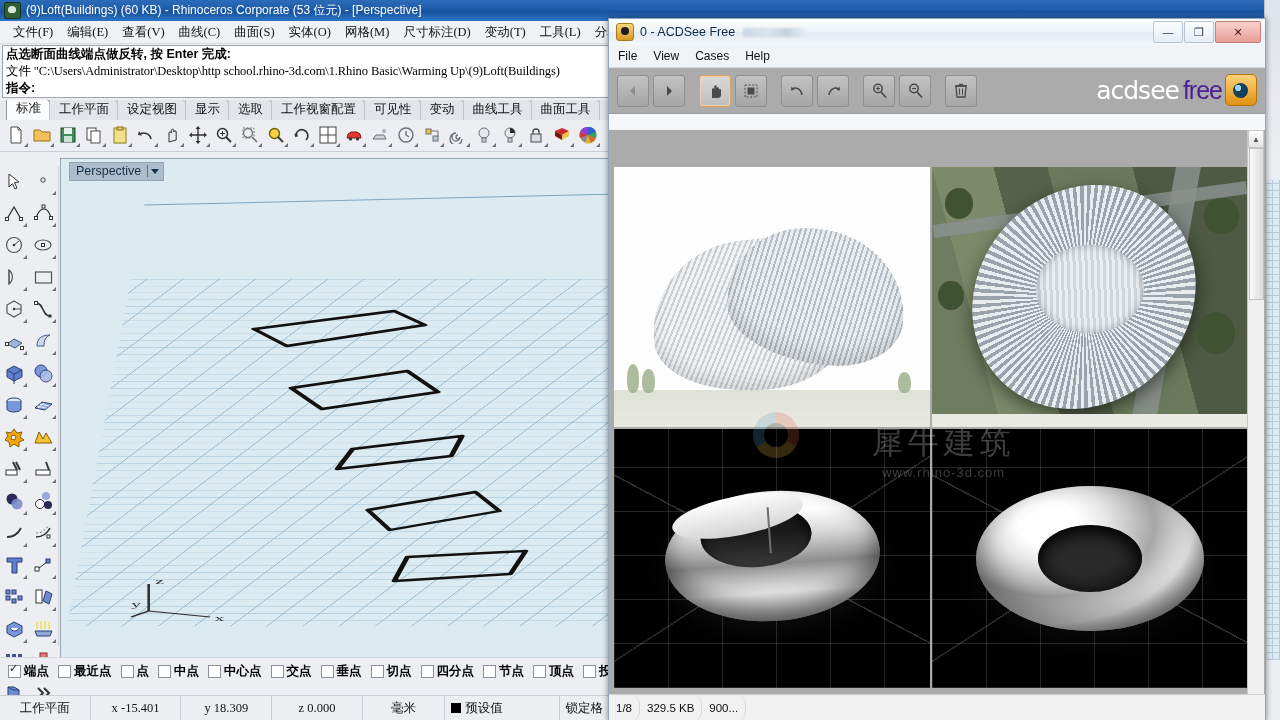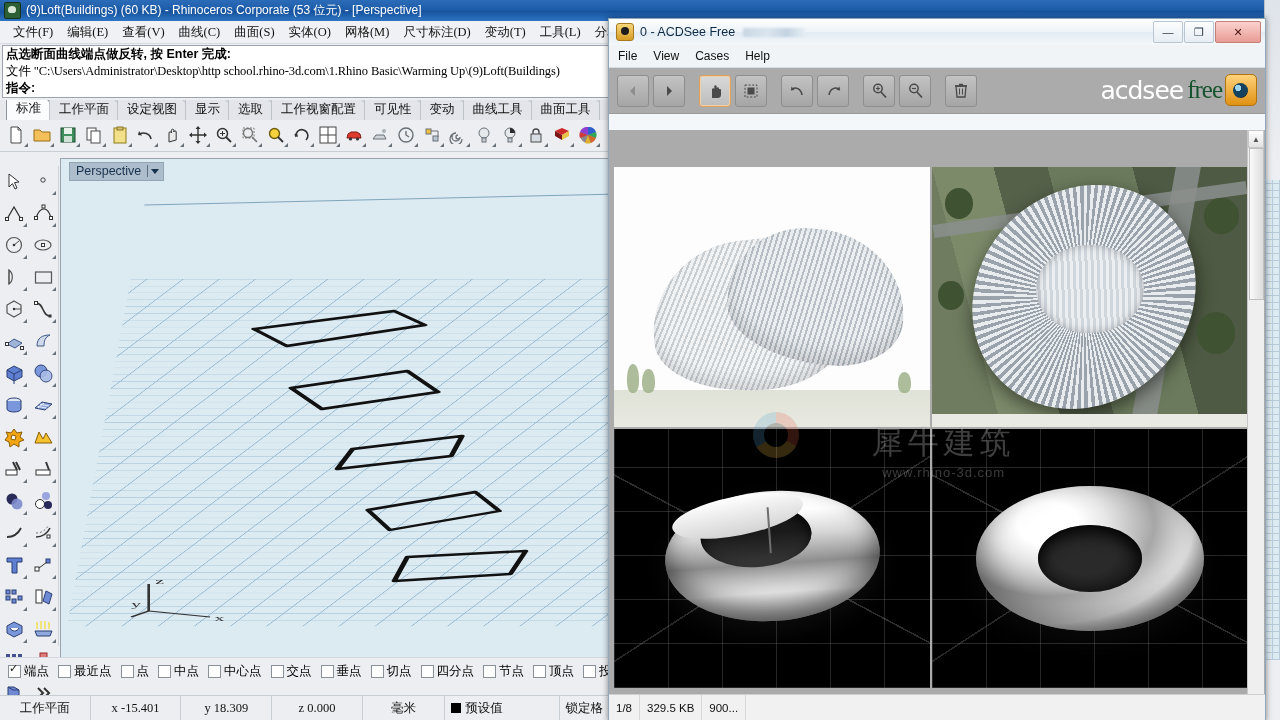--- a/index.html
+++ b/index.html
@@ -62,21 +62,21 @@
   #vp-label{position:absolute;left:8px;top:3px;background:#aebdcc;color:#17324d;
     font-size:12.5px;padding:1px 4px 2px 6px;display:flex;align-items:center;
     border:1px solid #93a4b5;}
   #vp-label .sep{margin:0 3px 0 6px;width:1px;height:12px;background:#5e7083;}
   #vp-label .car{border-left:4px solid transparent;border-right:4px solid transparent;
     border-top:5px solid #17324d;}
 
   
   #osnap{position:absolute;left:0;bottom:36px;width:610px;height:26px;
     background:#eceef1;border-top:1px solid #d4d8de;display:flex;align-items:center;
-    padding-left:8px;gap:0px;font-size:12.5px;white-space:nowrap;overflow:hidden;}
+    padding-left:8px;gap:0px;font-size:12.5px;white-space:nowrap;overflow:hidden;font-weight:bold;}
   #osnap .os{display:flex;align-items:center;margin-right:9px;}
   #osnap .cb{width:11px;height:11px;border:1px solid #8b9199;background:#fff;
     margin-right:3px;position:relative;}
   #osnap .cb.on:after{content:"✓";position:absolute;left:0px;top:-4px;font-size:11px;color:#111;}
 
   
   #rhino-status{position:absolute;left:0;bottom:0;width:610px;height:24px;
     background:#eceef1;border-top:1px solid #c9ced5;display:flex;align-items:center;
     font-family:"Liberation Serif",serif;font-size:12.5px;color:#111;}
   #rhino-status .cell{height:100%;display:flex;align-items:center;justify-content:center;
@@ -113,21 +113,21 @@
     padding-left:8px;position:relative;border-bottom:1px solid #9a9a9a;}
   .abtn{width:30px;height:30px;border:1px solid #8e8e8e;border-radius:3px;
     background:linear-gradient(#c3c3c3,#a5a5a5);margin-right:4px;position:relative;
     display:flex;align-items:center;justify-content:center;color:#444;font-size:15px;}
   .abtn.sel{border-color:#e0a060;background:linear-gradient(#d9d9d9,#bdbdbd);
     box-shadow:inset 0 0 0 1px #f0cfa8;}
   .abtn.dim{color:#8c8c8c;}
   .agap{width:10px;}
   #acd-logo{position:absolute;right:8px;top:6px;display:flex;align-items:center;}
   #acd-logo .w{color:#fff;font-size:25px;letter-spacing:-1px;font-family:"DejaVu Sans",sans-serif;}
-  #acd-logo .o{color:#14532d;font-size:25px;letter-spacing:-1px;font-family:Liberation Serif, serif;margin-left:4px;}
+  #acd-logo .o{color:#4c1d95;font-size:25px;letter-spacing:-1px;font-family:Liberation Sans, sans-serif;margin-left:4px;}
   #acd-logo .cam{width:30px;height:30px;border-radius:5px;margin-left:3px;
     background:linear-gradient(#ffd27a,#e09113);border:1px solid #b5730c;position:relative;}
   #acd-logo .cam:after{content:"";position:absolute;left:7px;top:8px;width:15px;height:15px;
     border-radius:50%;background:radial-gradient(circle at 35% 33%,#9fd6ef 0 22%,#14425e 23% 70%,#0a2334 71%);}
 
   #acd-body{position:absolute;left:0;top:111px;right:0;bottom:26px;background:#ababab;}
   #acd-grid{position:absolute;left:5px;top:37px;right:17px;bottom:7px;
     display:grid;grid-template-columns:1fr 1fr;grid-template-rows:1fr 1fr;gap:2px;}
   .acell{overflow:hidden;position:relative;}
 
@@ -210,21 +210,21 @@
   #acd-vscroll .arr{height:16px;background:linear-gradient(#fdfdfd,#e2e2e2);
     border:1px solid #c7c7c7;display:flex;align-items:center;justify-content:center;
     font-size:8px;color:#555;}
   #acd-vscroll .thumb{position:absolute;left:1px;top:18px;width:13px;height:150px;
     background:linear-gradient(90deg,#fafafa,#dcdcdc);border:1px solid #bfbfbf;}
 
   #acd-status{position:absolute;left:0;bottom:0;right:0;height:26px;
     background:#f1f1f1;border-top:1px solid #cfcfcf;display:flex;align-items:center;
     font-size:11.5px;color:#111;}
   #acd-status .cell{height:100%;display:flex;align-items:center;padding:0 7px;
-    border-right:1px solid #d7d7d7;white-space:nowrap;}
+    border-right:1px solid #d7d7d7;white-space:nowrap;border-radius:9px;}
 
   
   #rhino-sliver{position:absolute;left:1264px;top:0;width:16px;height:720px;
     background:#eceef1;border-left:1px solid #b9c0c8;}
   #rhino-sliver .sv{position:absolute;left:0;top:0;width:100%;height:160px;
     background:linear-gradient(#dfe4ea,#eceef1);}
   #rhino-sliver .grid{position:absolute;left:0;top:180px;width:100%;height:480px;
     background:
       repeating-linear-gradient(0deg,#b9cbd8 0 1px,transparent 1px 7px),
       repeating-linear-gradient(90deg,#b9cbd8 0 1px,transparent 1px 7px),#dceaf2;}

